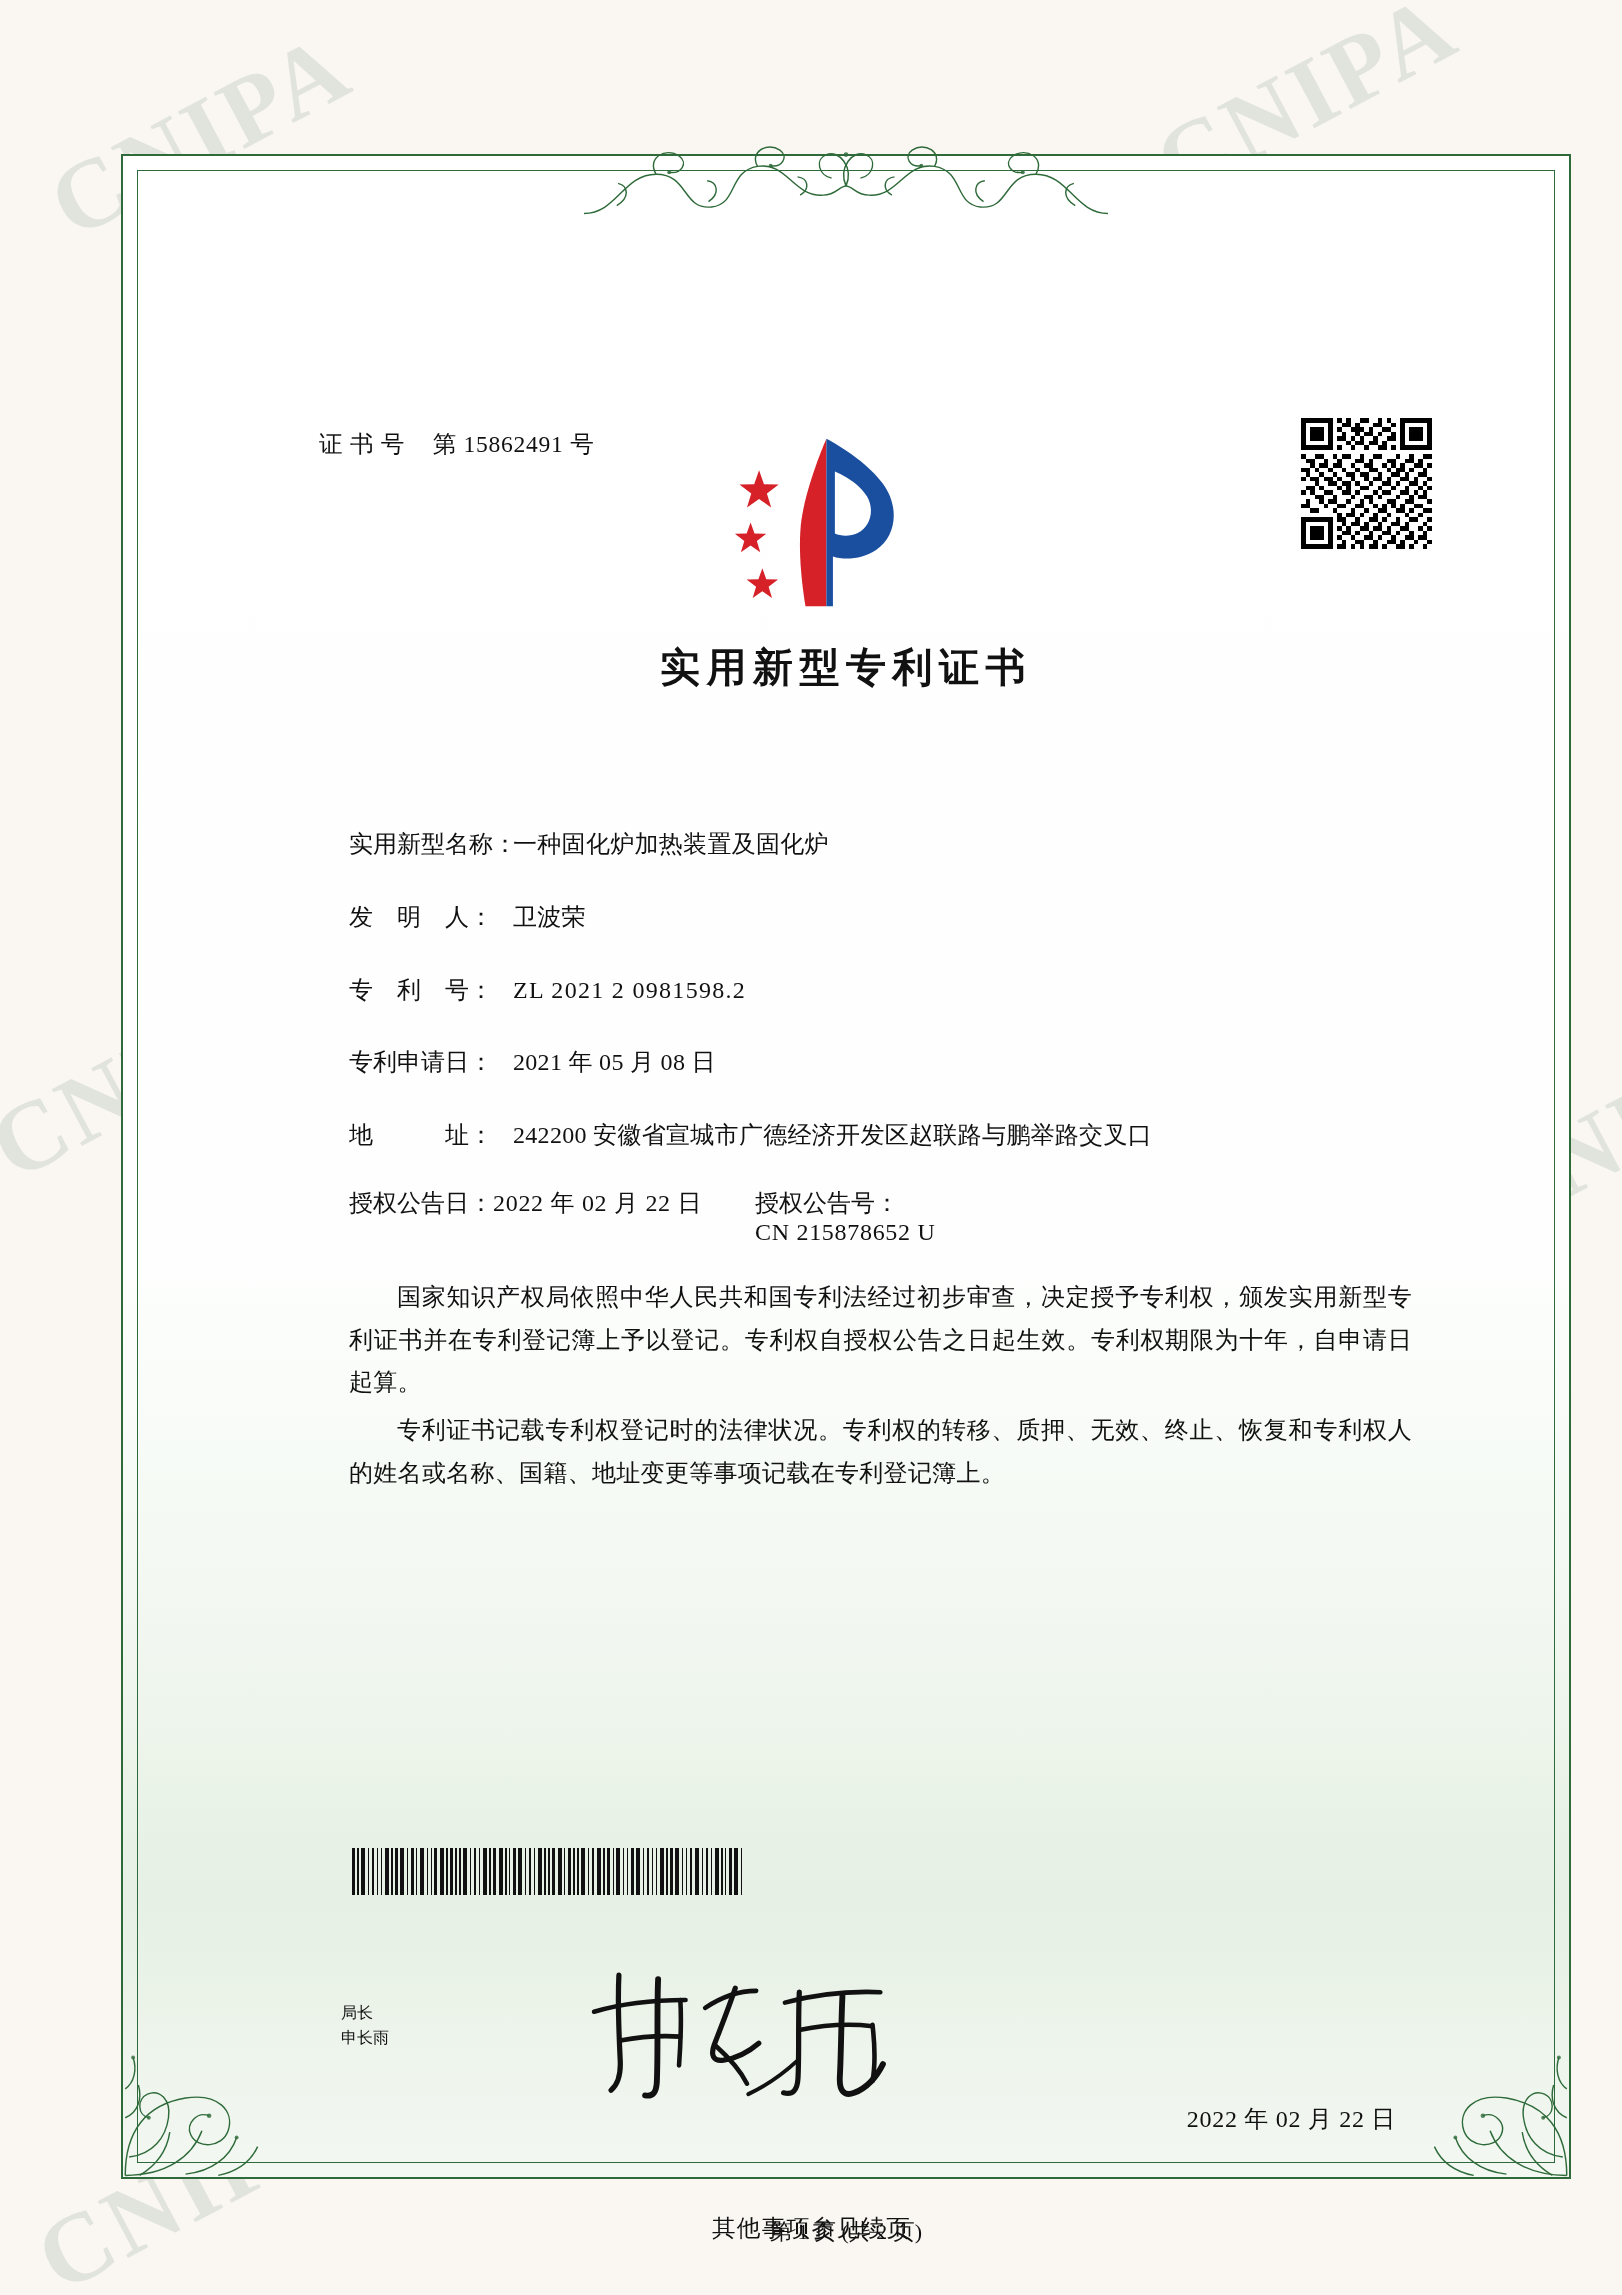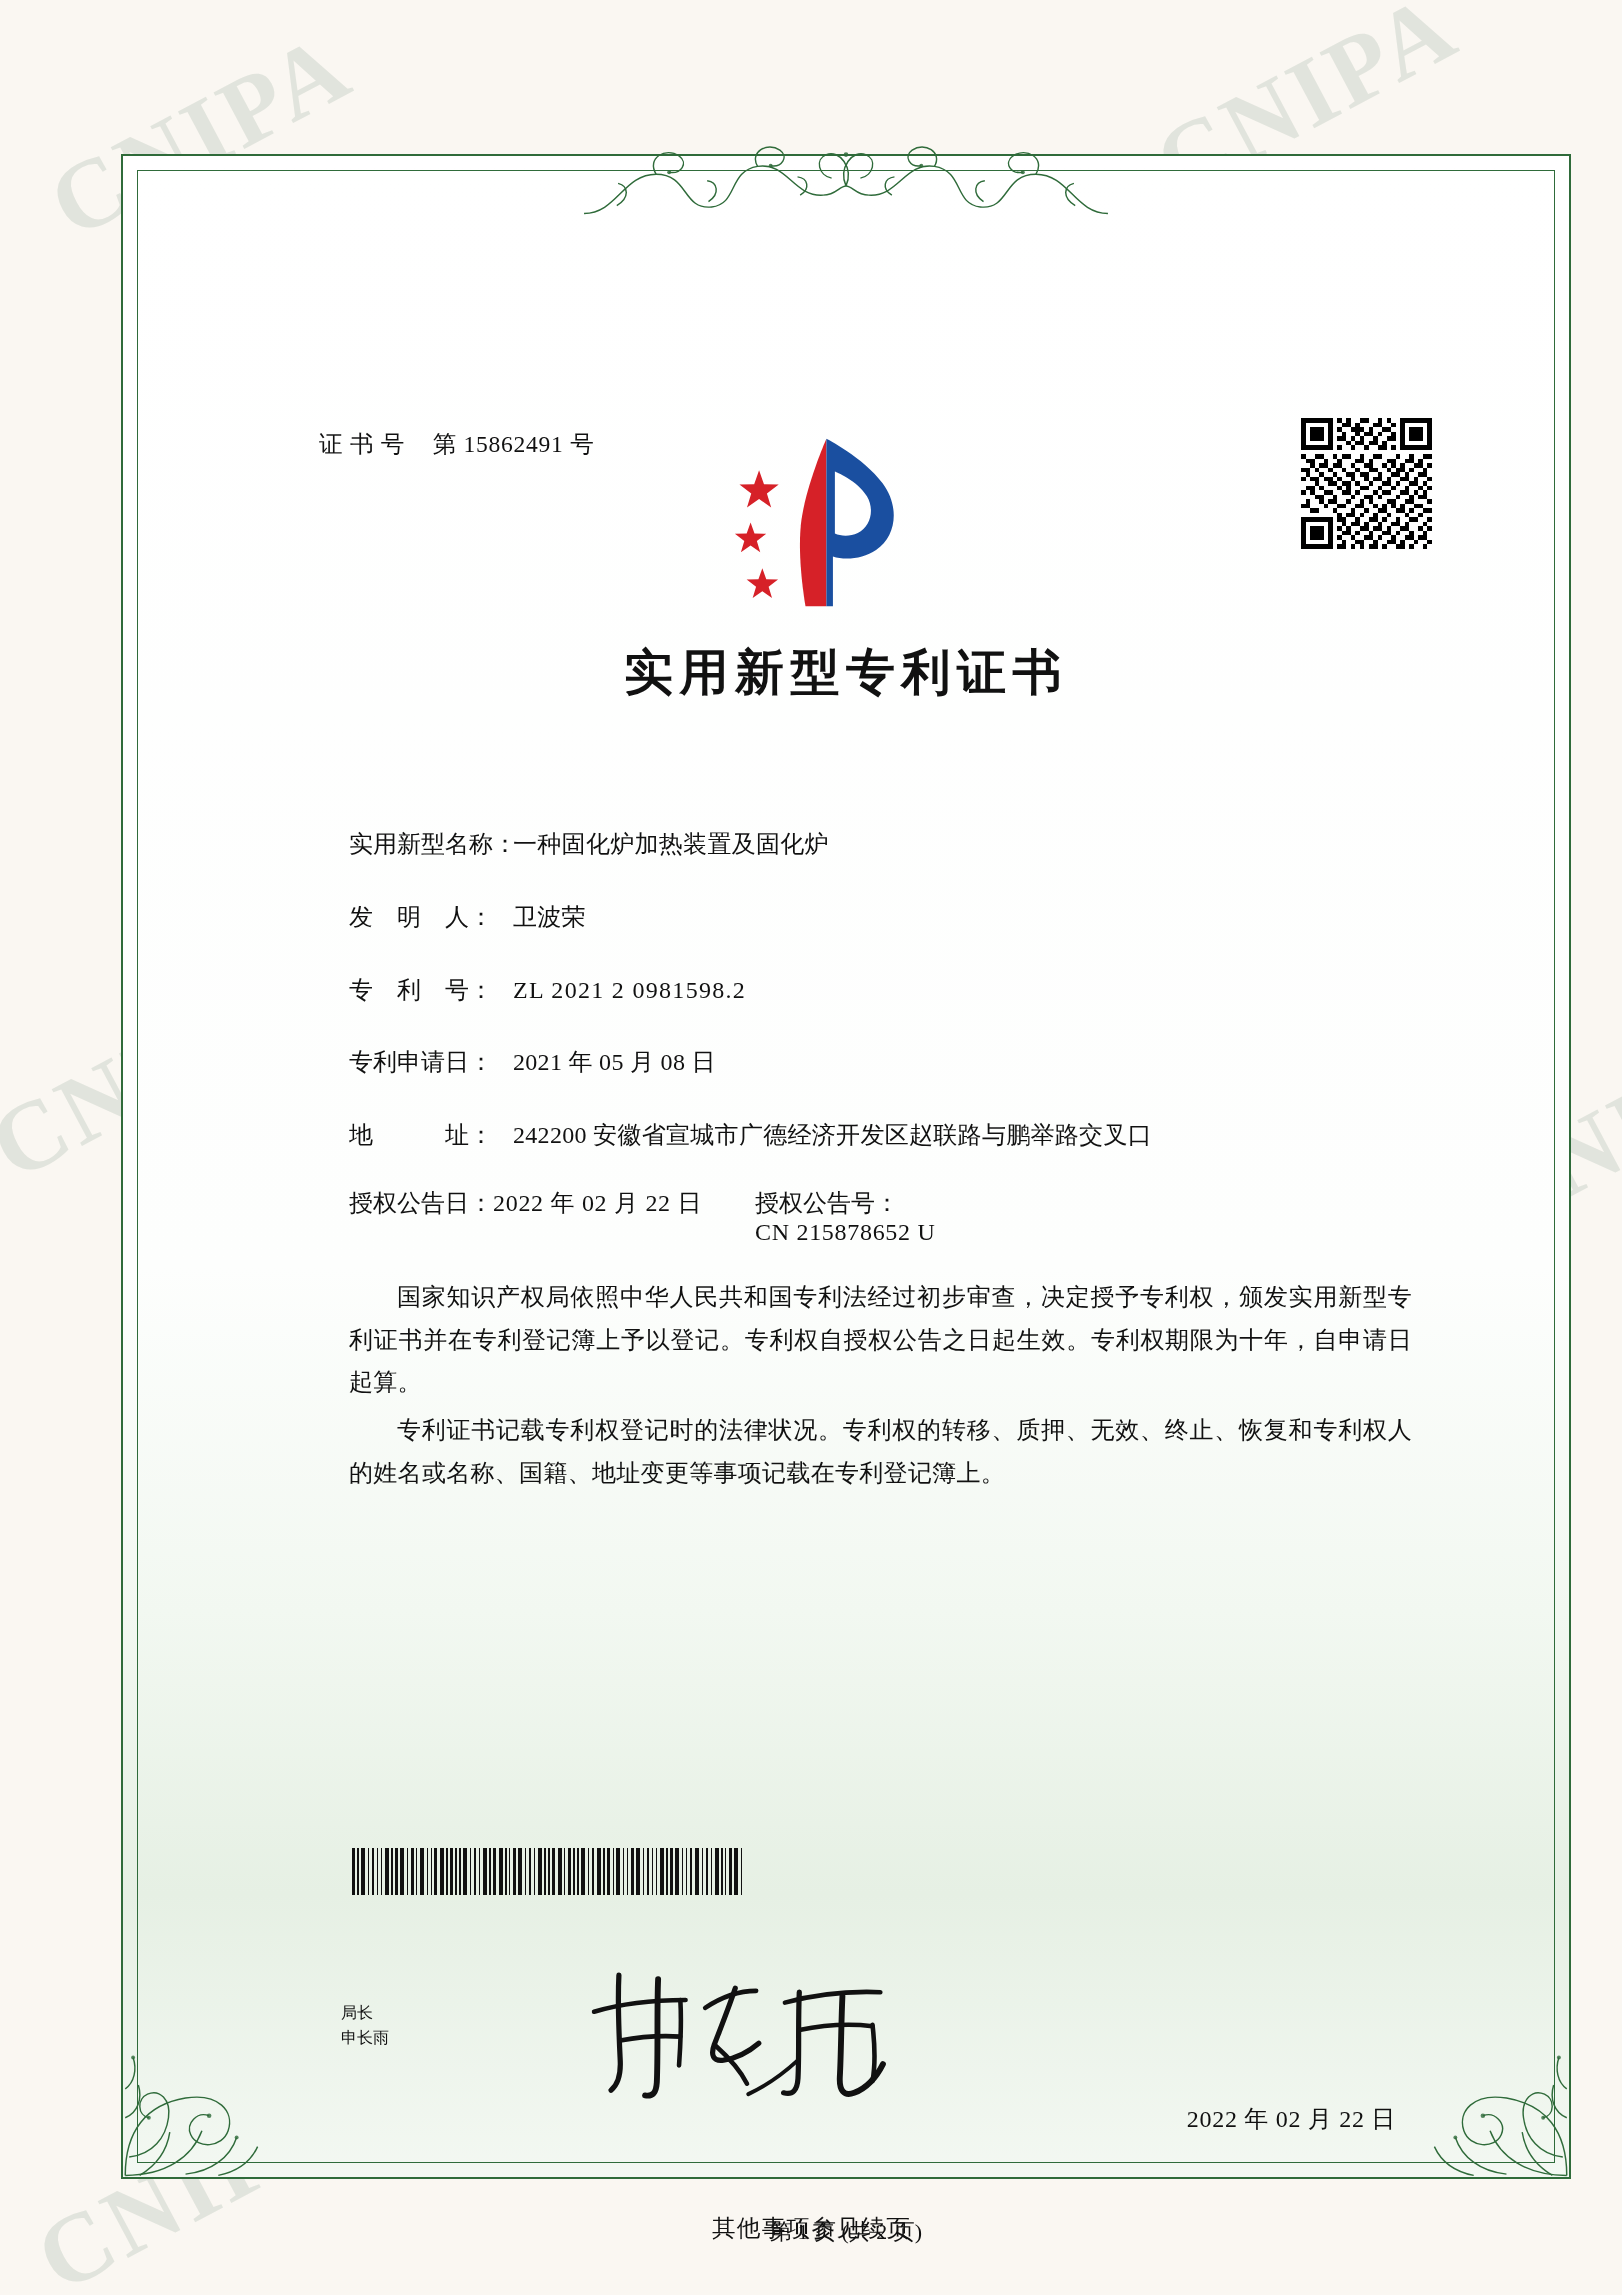--- a/index.html
+++ b/index.html
@@ -105,21 +105,21 @@
     top: 275px;
     width: 236px;
     height: 183px;
   }
 
   .title {
     position: absolute;
     left: 0; right: 0;
     top: 484px;
     text-align: center;
-    font-size: 49px;
+    font-size: 40px;
     font-weight: bold;
     letter-spacing: 6.5px;
     color: #111;
     font-family: "DejaVu Serif", serif;
   }
 
   .fields {
     position: absolute;
     left: 226px;
     top: 671px;

